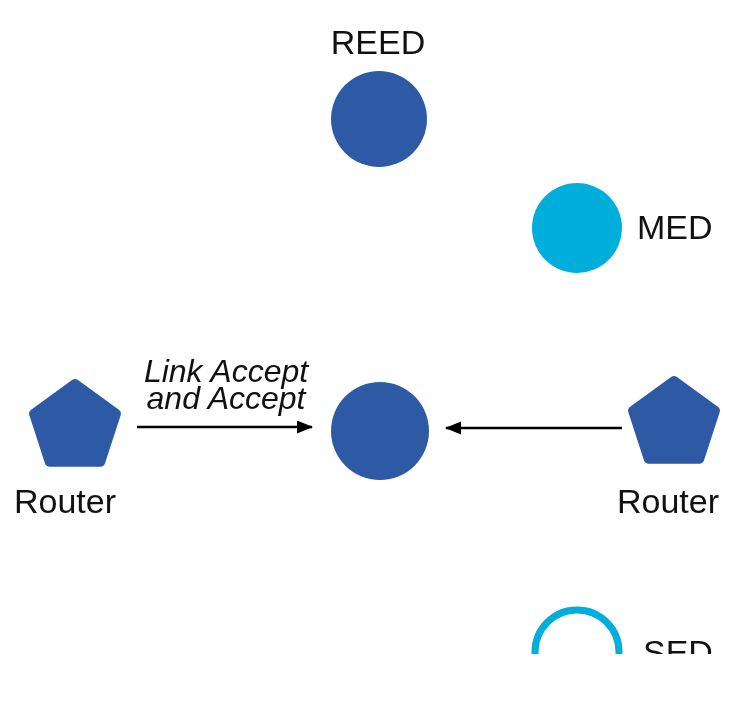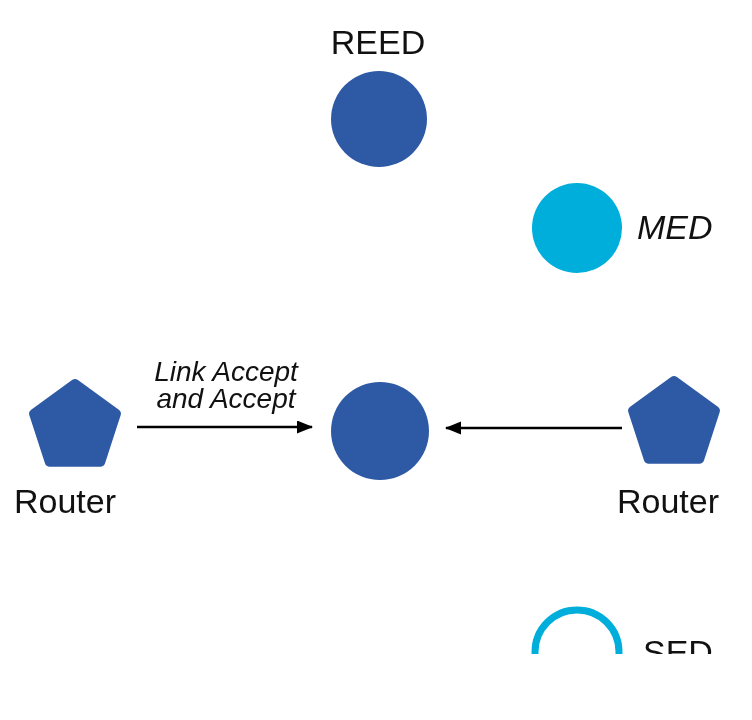--- a/index.html
+++ b/index.html
@@ -35,21 +35,21 @@
   }
   .centered { transform: translateX(-50%); }
   .vcenter  { transform: translateY(-50%); }
   .edge-label {
     position: absolute;
     left: 226px;
     top: 358px;
     transform: translateX(-50%);
     text-align: center;
     font-style: italic;
-    font-size: 28px;
+    font-size: 32px;
     line-height: 27px;
     color: var(--text, #111111);
     white-space: nowrap;
   }
 </style>
 </head>
 <body>
 
 <div class="canvas">
 
@@ -72,21 +72,21 @@
 
     <circle class="sed-ring" cx="577" cy="652" r="42"></circle>
 
     <line class="arrow-line" x1="137" y1="427" x2="312" y2="427" marker-end="url(#arrow)"></line>
 
     <line class="arrow-line" x1="622" y1="428" x2="446" y2="428" marker-end="url(#arrow)"></line>
   </svg>
 
   <div class="label centered" style="left:378px; top:24px;">REED</div>
 
-  <div class="label vcenter" style="left:637px; top:228px;font-style:italic;">MED</div>
+  <div class="label vcenter" style="left:637px; top:228px;">MED</div>
 
   <div class="label" style="left:14px; top:483px;">Router</div>
 
   <div class="label" style="left:617px; top:483px;">Router</div>
 
   <div class="label vcenter" style="left:643px; top:653px;text-align:center;">SED</div>
 
   <div class="edge-label">
     <div>Link Accept</div>
     <div>and Accept</div>

